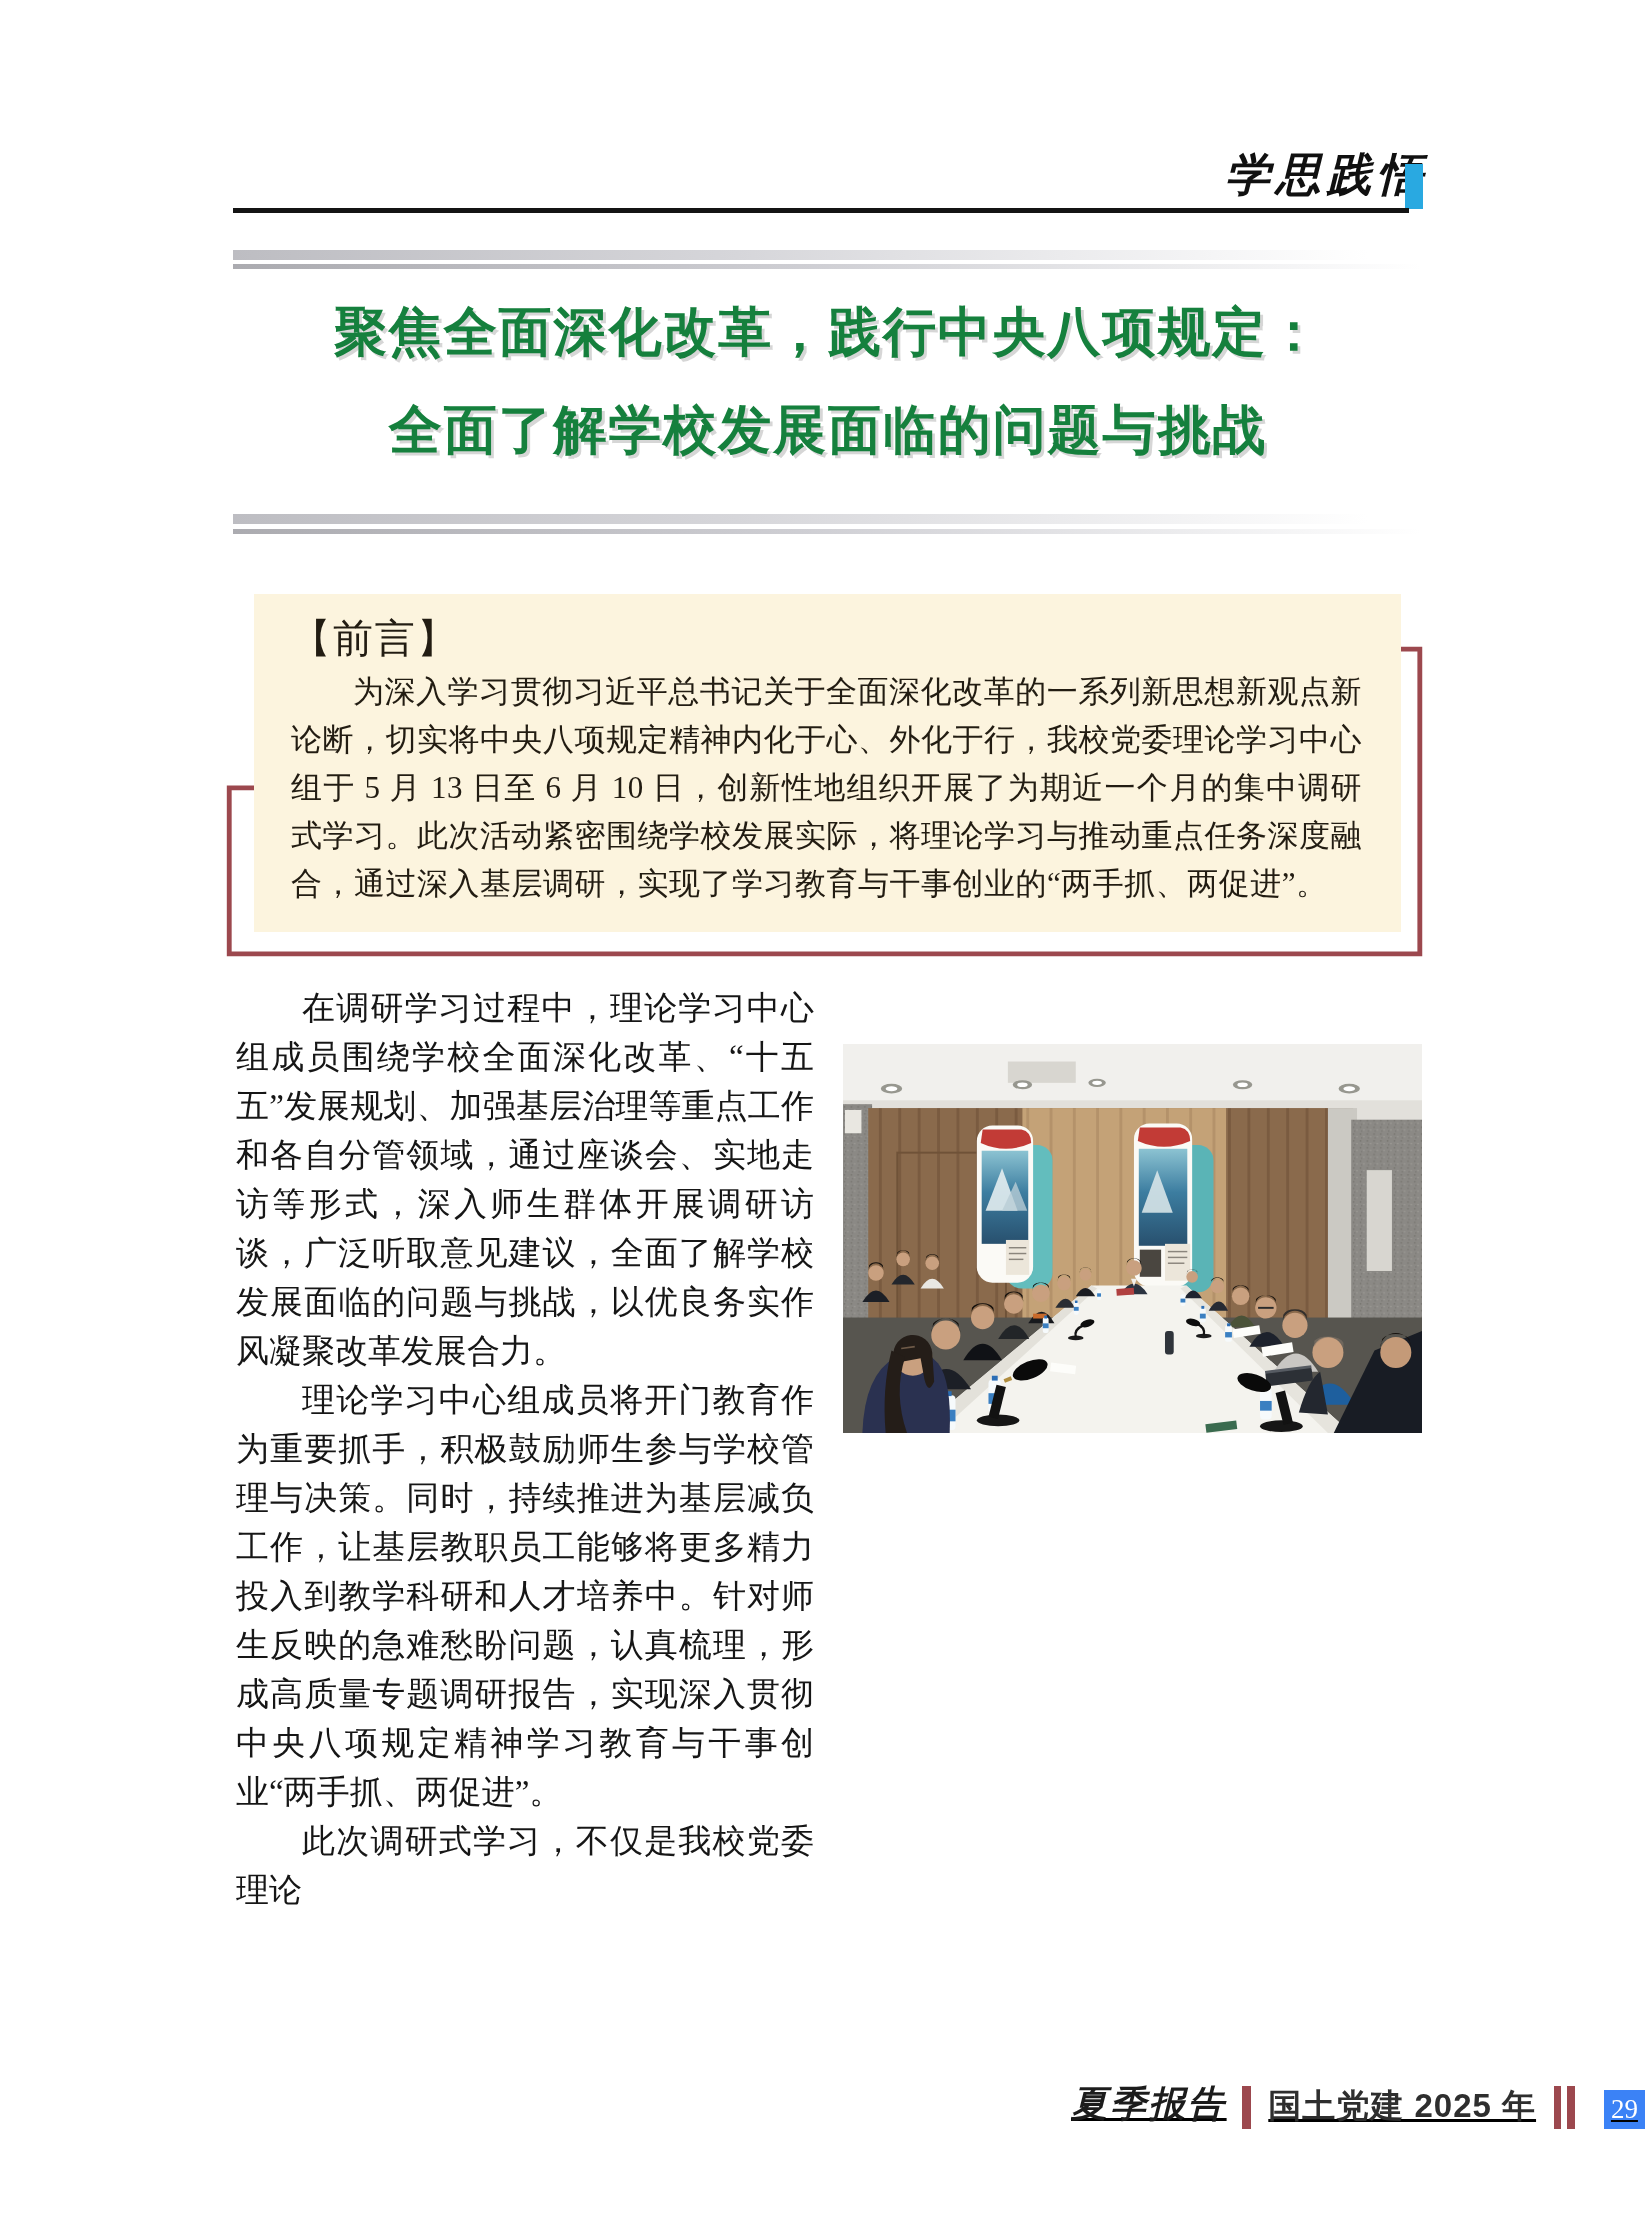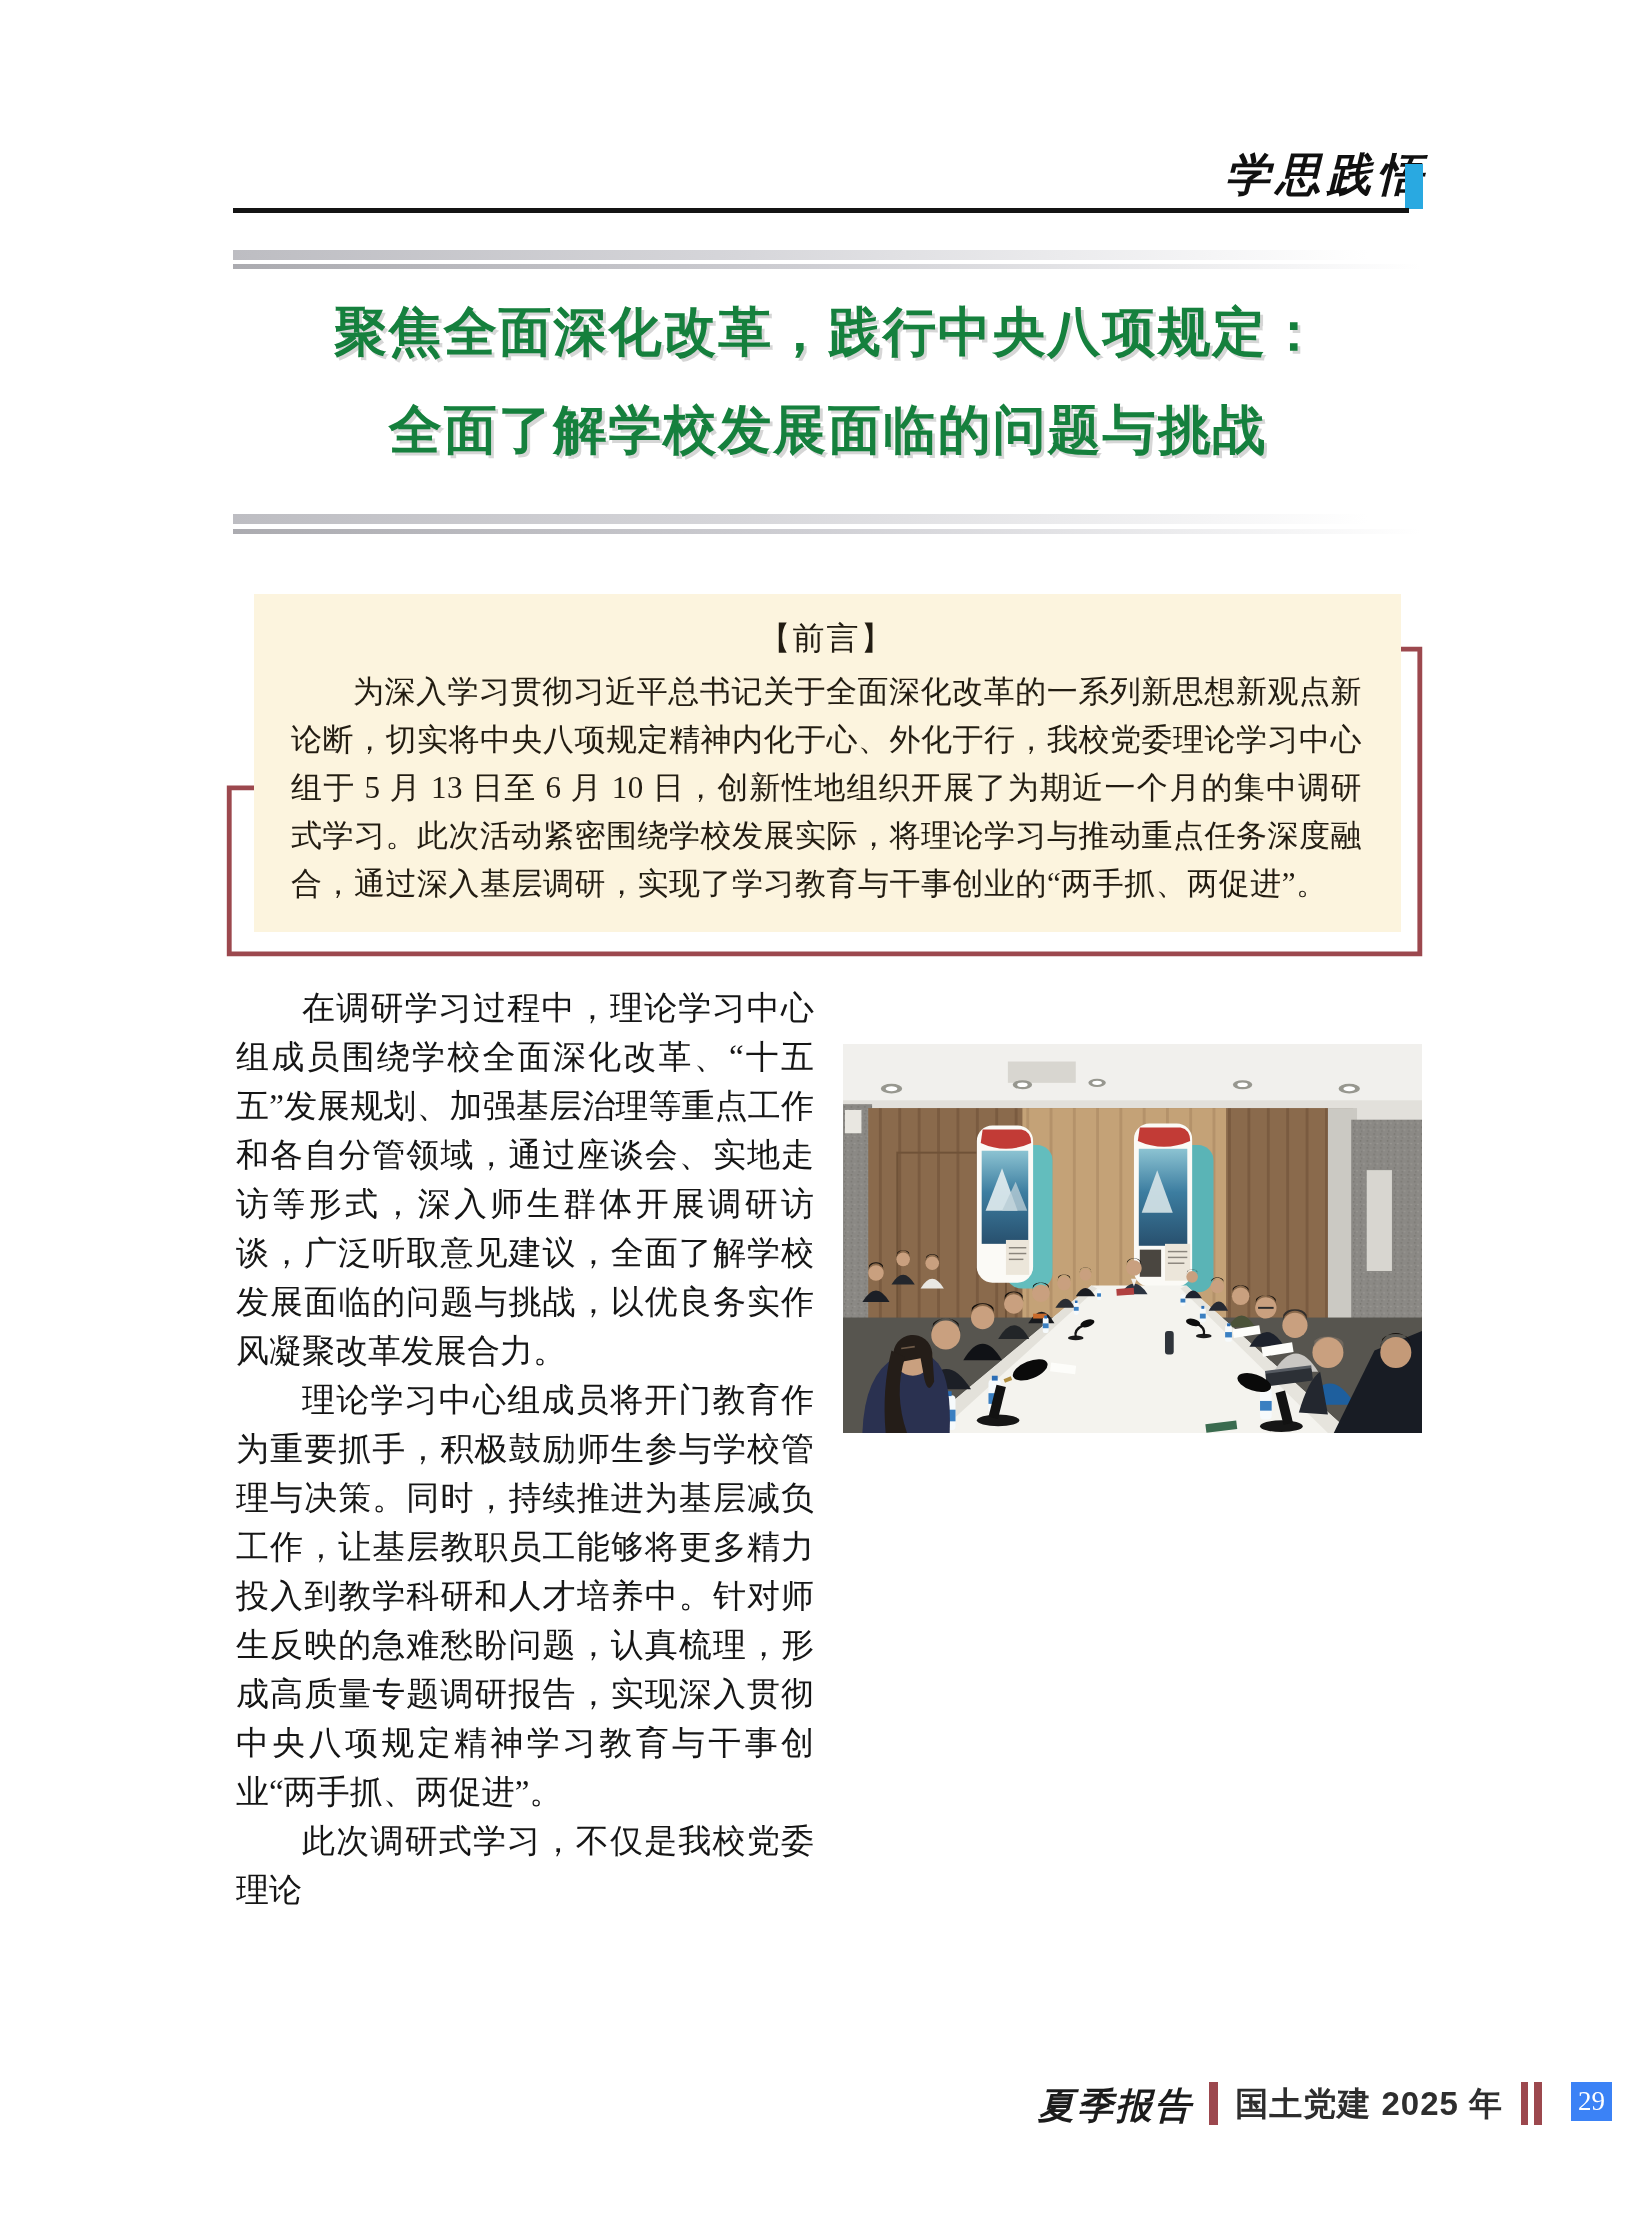--- a/index.html
+++ b/index.html
@@ -45,37 +45,37 @@
     text-shadow:2.9px 2.9px 0 rgba(120,120,120,0.30);
     font-family:"Liberation Serif", serif;
   }
   
   .preface-frame{position:absolute;left:0;top:0;z-index:1;pointer-events:none;}
   .preface-box{
     position:absolute;left:254px;top:594px;width:1147px;height:338px;
     background:#fcf4de;z-index:2;box-sizing:border-box;
     padding:25px 39px 0 37px;color:#221c12;
   }
-  .preface-label{font-size:32px;line-height:39px;letter-spacing:1.9px;text-align:center;}
+  .preface-label{font-size:40px;line-height:39px;letter-spacing:1.9px;}
   .preface-body{
     margin:9.7px 0 0 0;font-size:31px;line-height:48px;
     text-align:justify;text-indent:2em;letter-spacing:0.5px;
   }
   
   .col{position:absolute;font-size:33px;line-height:49px;color:#161616;
     text-align:justify;font-family:"Liberation Serif", serif;}
   .col p{margin:0;text-indent:2em;}
   .col p.noindent{text-indent:0;}
   .col-left{left:236px;top:984px;width:578px;}
   .col-right{left:843px;top:1463px;width:578px;}
   
   .photo{position:absolute;left:843px;top:1044px;width:579px;height:389px;overflow:hidden;}
   
-  .footer{position:absolute;left:1038px;top:2082px;height:47px;
-    display:flex;align-items:flex-start;}
+  .footer{position:absolute;left:1071px;top:2082px;height:47px;
+    display:flex;align-items:flex-end;text-decoration:underline;}
   .footer-script{font-family:"Liberation Serif", serif;font-style:italic;font-weight:700;
     font-size:36px;color:#1c1c1c;letter-spacing:2.9px;white-space:nowrap;}
   .footer-bar{width:8.7px;height:43px;background:#9c484e;margin:0 0 0 15.5px;}
   .footer-issue{font-family:"Liberation Sans", sans-serif;font-weight:700;
     font-size:33px;color:#2e2e2e;letter-spacing:1px;margin-left:17.5px;white-space:nowrap;}
   .footer-dbar{width:7.8px;height:43px;background:#9c484e;}
   .footer-dbar.first{margin-left:17.5px;}
   .footer-dbar.second{margin-left:5.8px;}
   .page-badge{
     width:41px;height:39px;background:#3b82f6;margin-left:29px;

